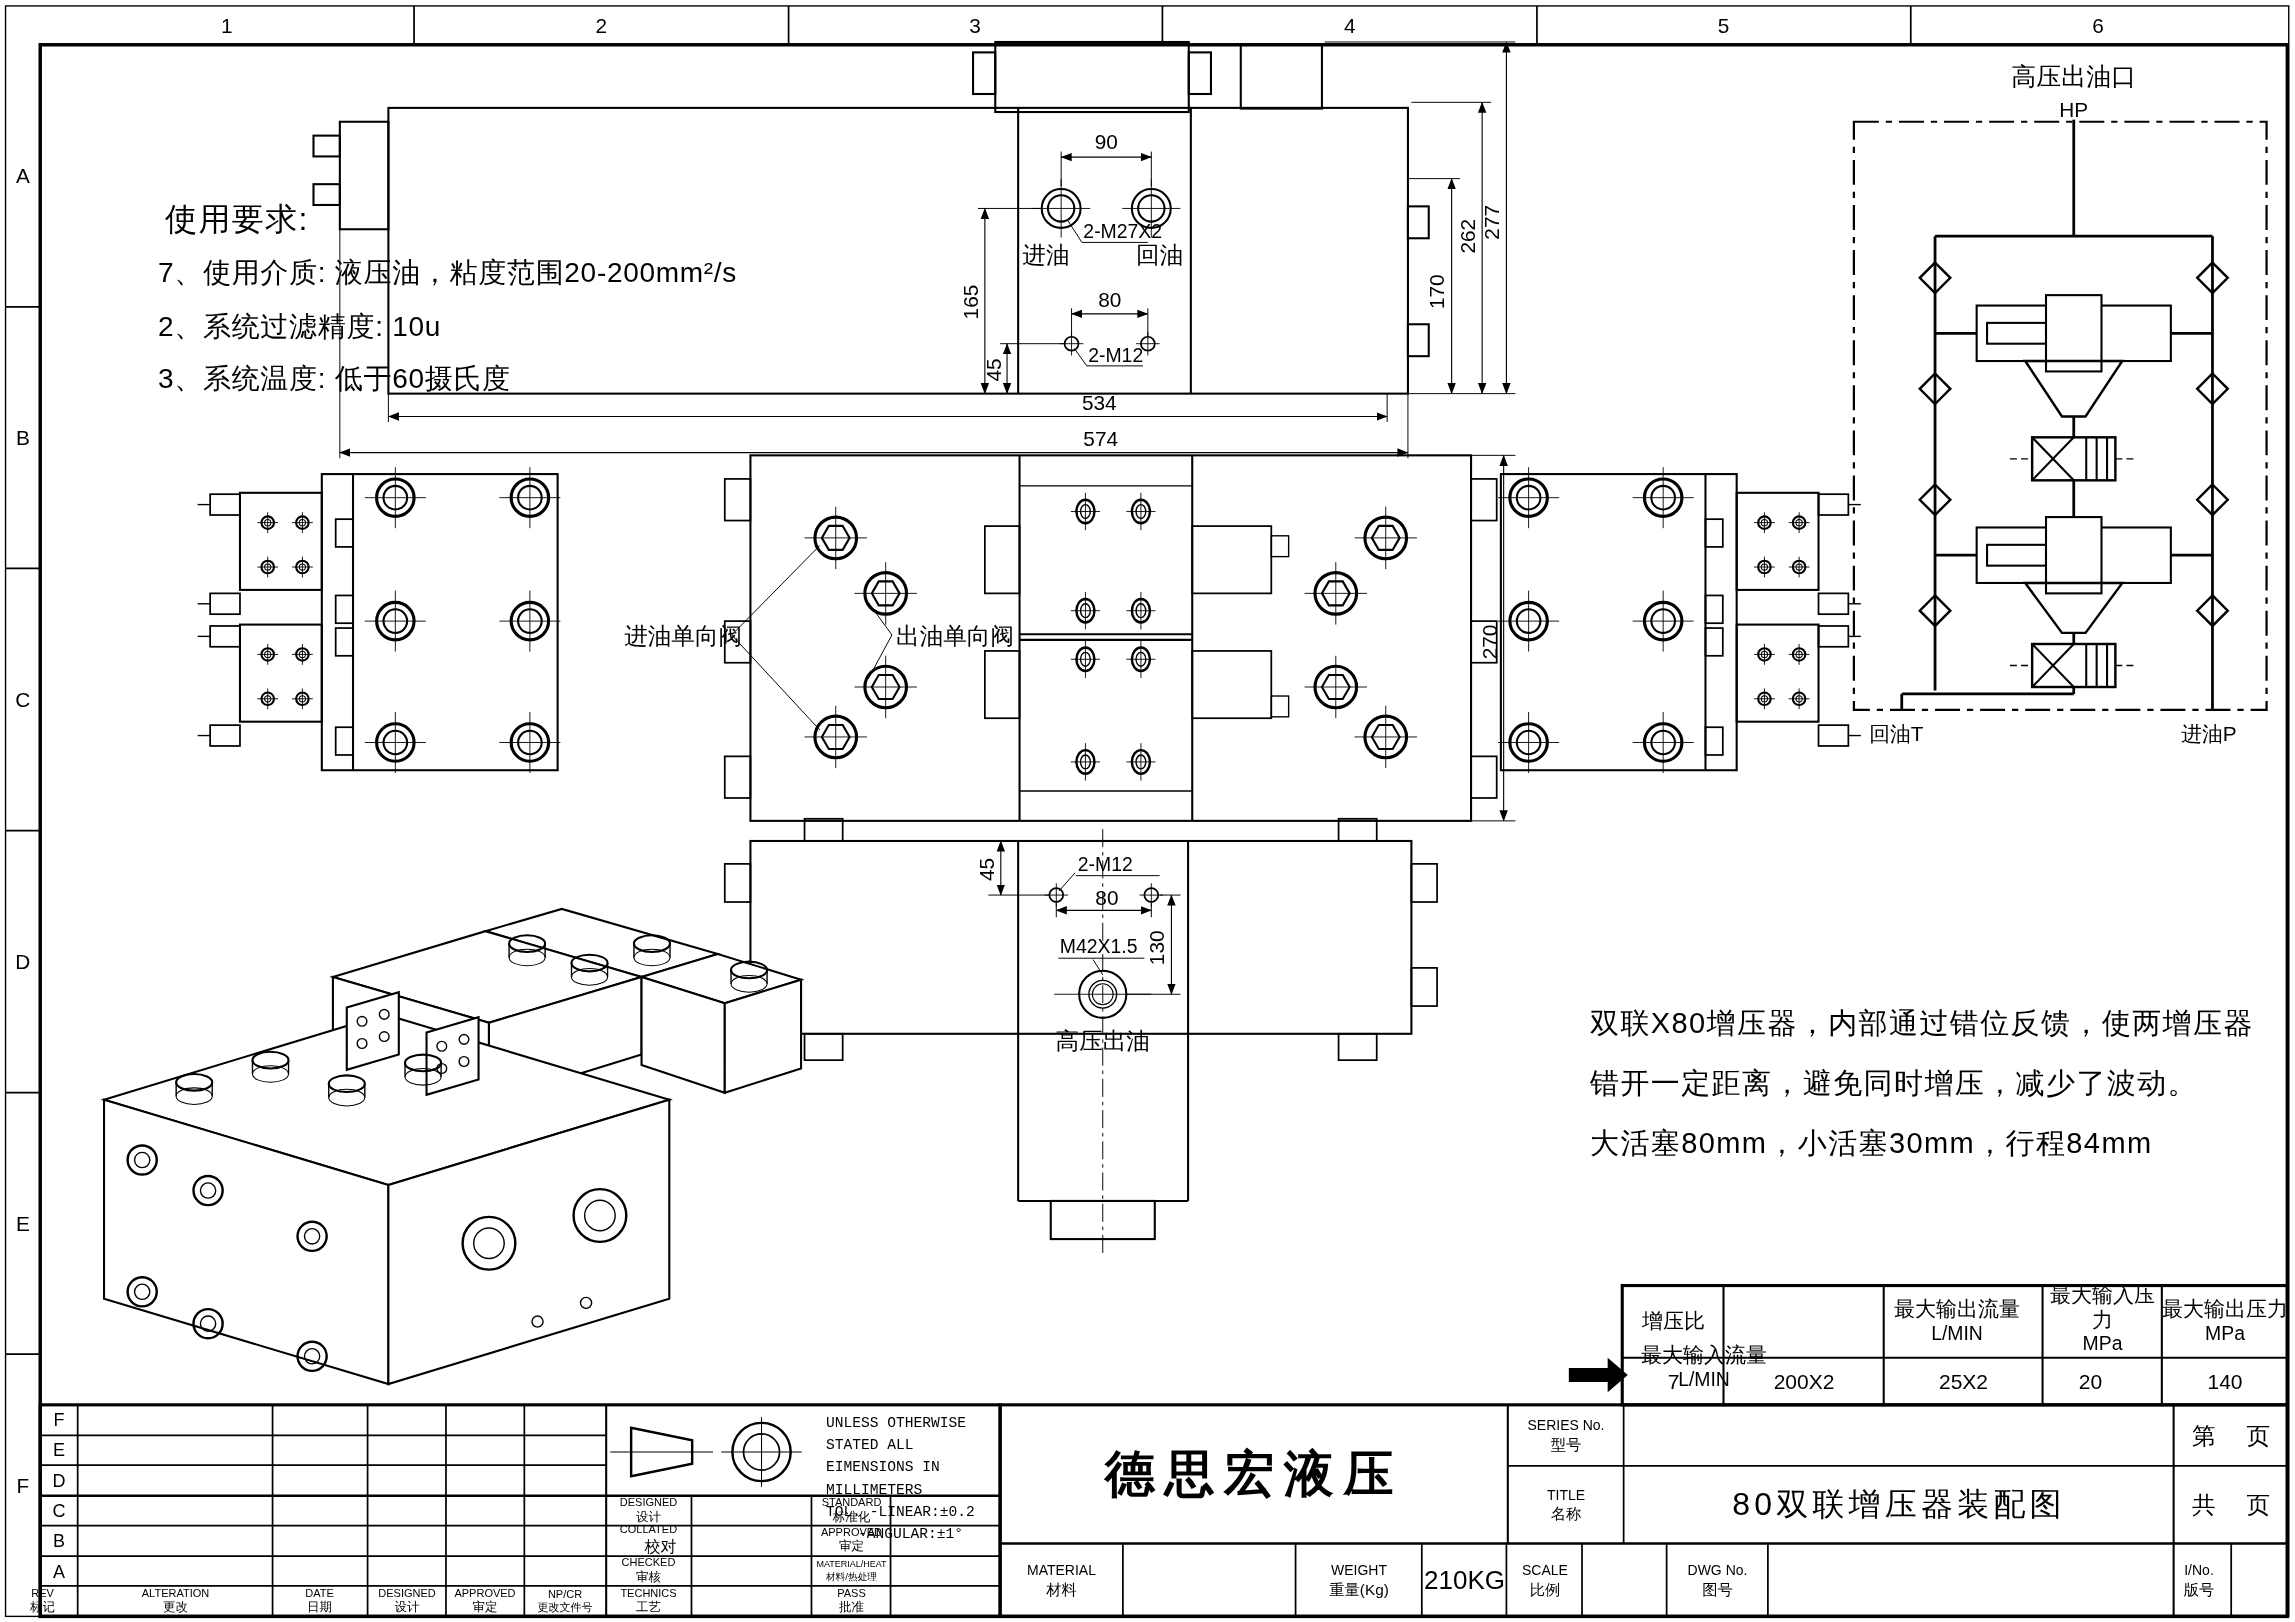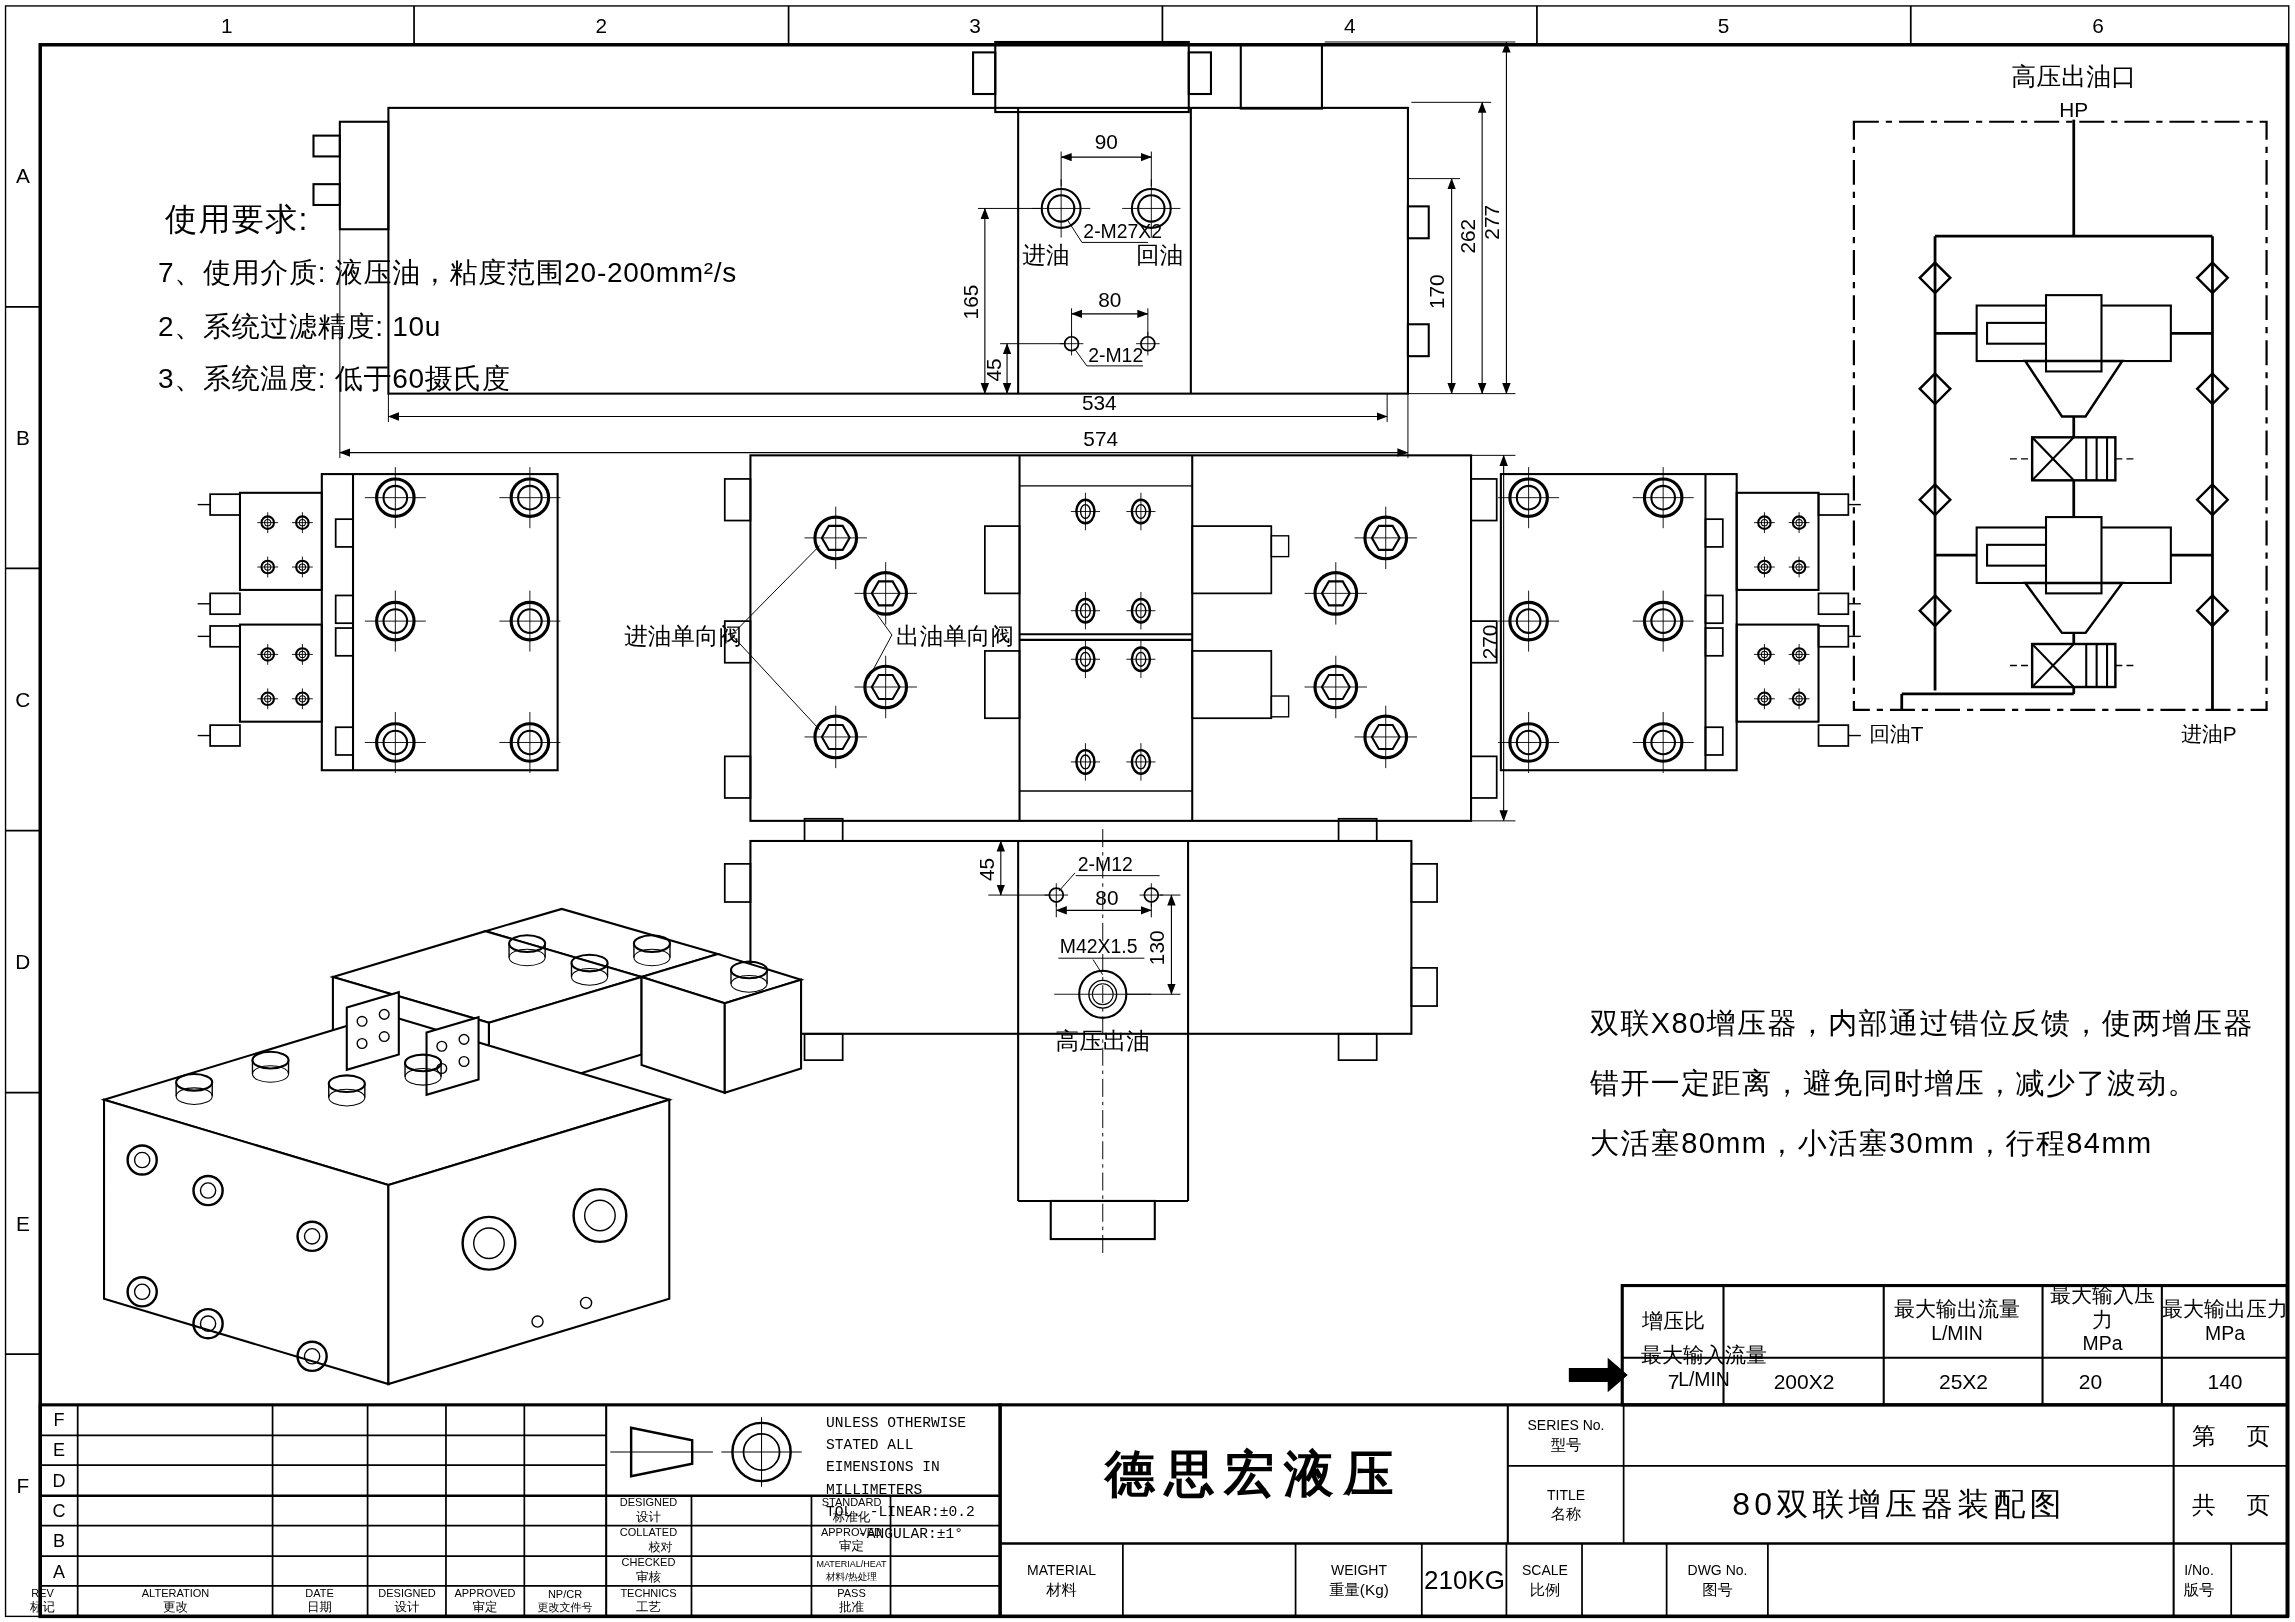--- a/index.html
+++ b/index.html
@@ -629,21 +629,21 @@
 <div class="abs flexc lb2" style="left:606px;top:1496px;width:85px;height:30px;">
   <span class="en" style="font-size:11px;">DESIGNED</span>
     <span class="zh" style="font-size:12.5px;">设计</span>
 </div>
 <div class="abs flexc lb2" style="left:812px;top:1496px;width:79px;height:30px;">
   <span class="en" style="font-size:11px;">STANDARD</span>
     <span class="zh" style="font-size:12.5px;">标准化</span>
 </div>
 <div class="abs flexc lb2" style="left:606px;top:1525px;width:85px;height:30.5px;">
   <span class="en" style="font-size:11px;">COLLATED</span>
-    <span class="zh" style="font-size:12px;margin-left:24px;">校对</span>
+    <span class="zh" style="font-size:16px;margin-left:24px;">校对</span>
 </div>
 <div class="abs flexc lb2" style="left:812px;top:1525px;width:79px;height:30.5px;">
   <span class="en" style="font-size:11px;">APPROVED</span>
     <span class="zh" style="font-size:12.5px;">审定</span>
 </div>
 <div class="abs flexc lb2" style="left:606px;top:1556px;width:85px;height:30px;">
   <span class="en" style="font-size:11px;">CHECKED</span>
     <span class="zh" style="font-size:12.5px;">审核</span>
 </div>
 <div class="abs flexc lb2" style="left:812px;top:1556px;width:79px;height:30px;">

